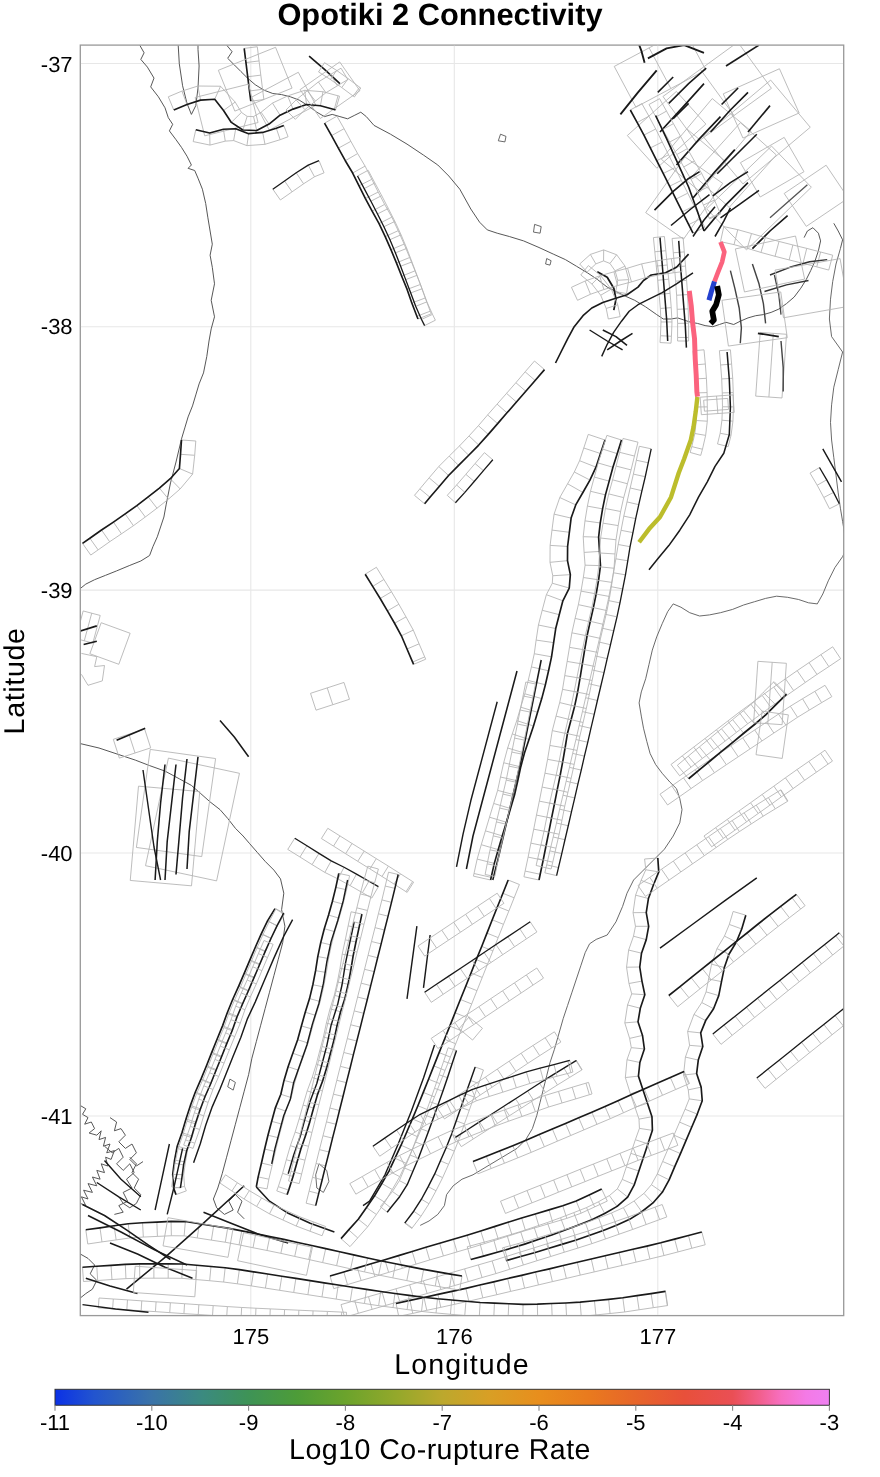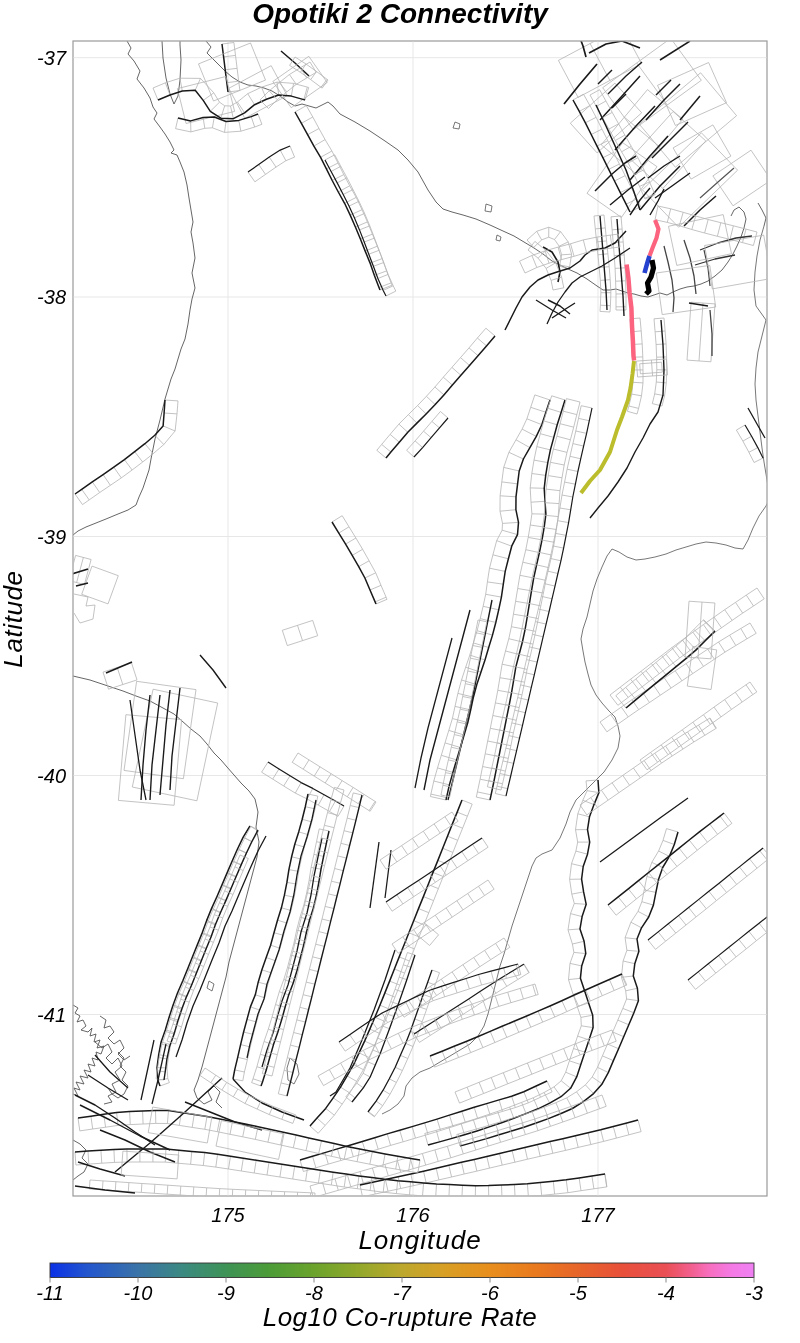--- a/index.html
+++ b/index.html
@@ -1,17 +1,17 @@
 <!DOCTYPE html>
 <html><head>
 <meta charset="utf-8">
 <style>
 html,body{margin:0;padding:0;background:#ffffff;width:800px;height:1343px;overflow:hidden;}
 *{font-family:"Liberation Sans",sans-serif;}
-.wrap{position:relative;width:800px;height:960px;font-style:italic;}
+.wrap{position:relative;width:800px;height:960px;}
 </style>
 </head>
 <body>
 <div class="wrap">
 <svg width="800" height="1343" viewBox="0 0 800 1343">
 <defs>
 <linearGradient id="cbar" x1="0" y1="0" x2="1" y2="0">
 <stop offset="0" stop-color="#0b31e6"></stop>
 <stop offset="0.05" stop-color="#2254cf"></stop>
 <stop offset="0.125" stop-color="#3a73a8"></stop>

